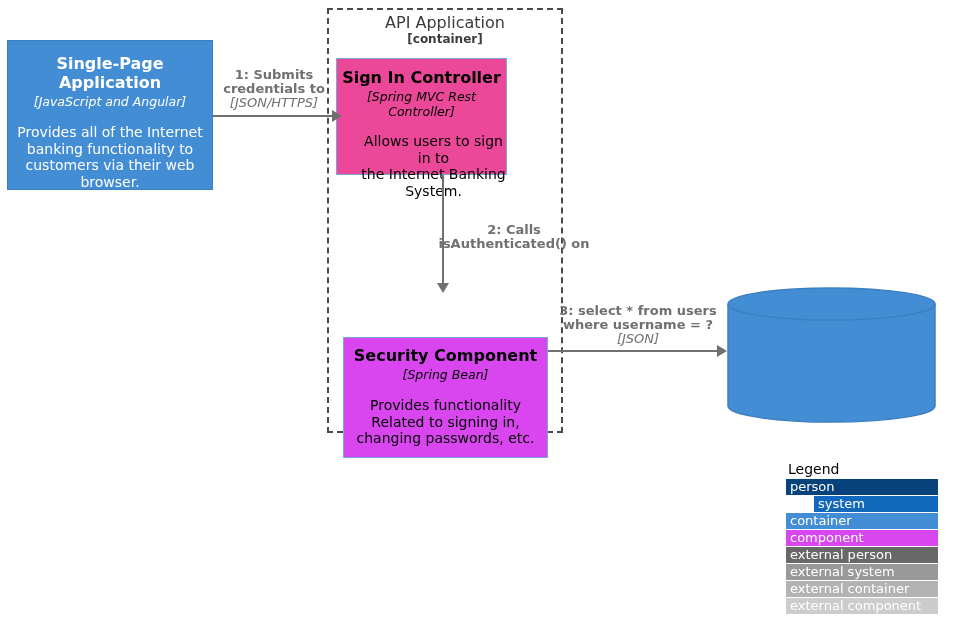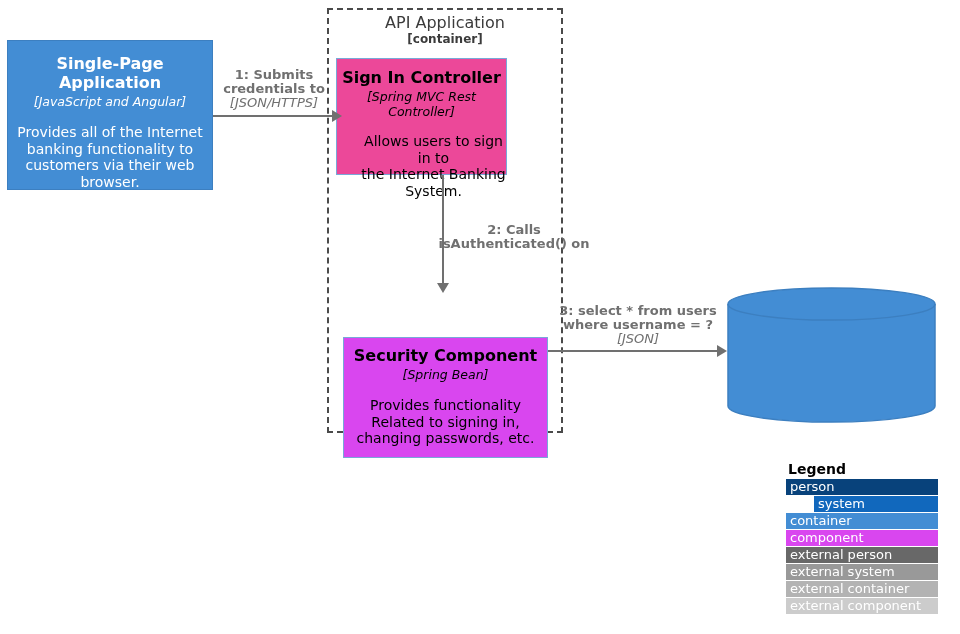--- a/index.html
+++ b/index.html
@@ -35,21 +35,21 @@
   .rel-label { position:absolute; text-align:center; color:#707070; font-size:13px; line-height:14px; }
   .rel-label-main { font-weight:bold; white-space:pre-line; }
   .rel-label-tech { font-style:italic; font-weight:normal; }
 
   
   .db-wrap { position:absolute; }
   .db-svg { position:absolute; left:0; top:0; }
   .db-text { position:absolute; left:0; right:0; top:18px; text-align:center; color:#ffffff; padding:0 8px; }
 
   
-  .legend-title { position:absolute; font-size:14px; font-weight:bold; color:#000000; line-height:16px; }
+  .legend-title { position:absolute; font-size:14px; font-weight:normal; color:#000000; line-height:16px; }
   .legend { position:absolute; width:152px; }
   .legend-row {
     height:16px; line-height:16px; margin-bottom:1px; padding-left:4px;
     color:#ffffff; font-size:13px; overflow:hidden;
   }
 </style>
 </head>
 <body>
 
 <div class="canvas">

